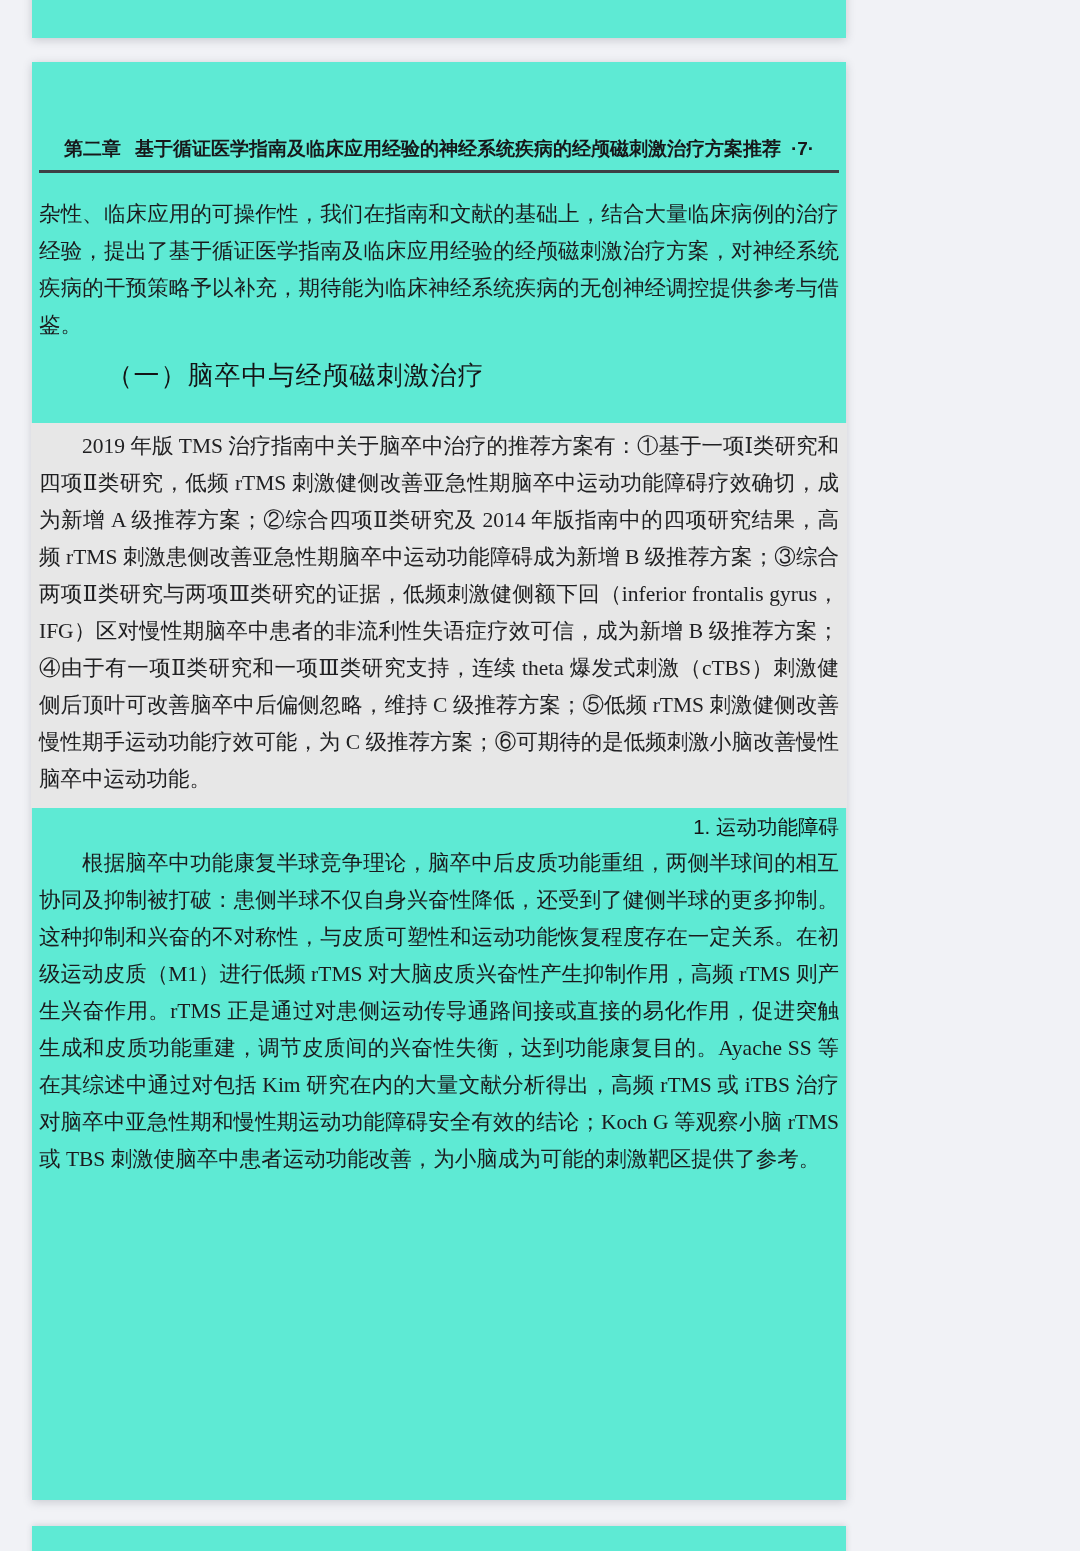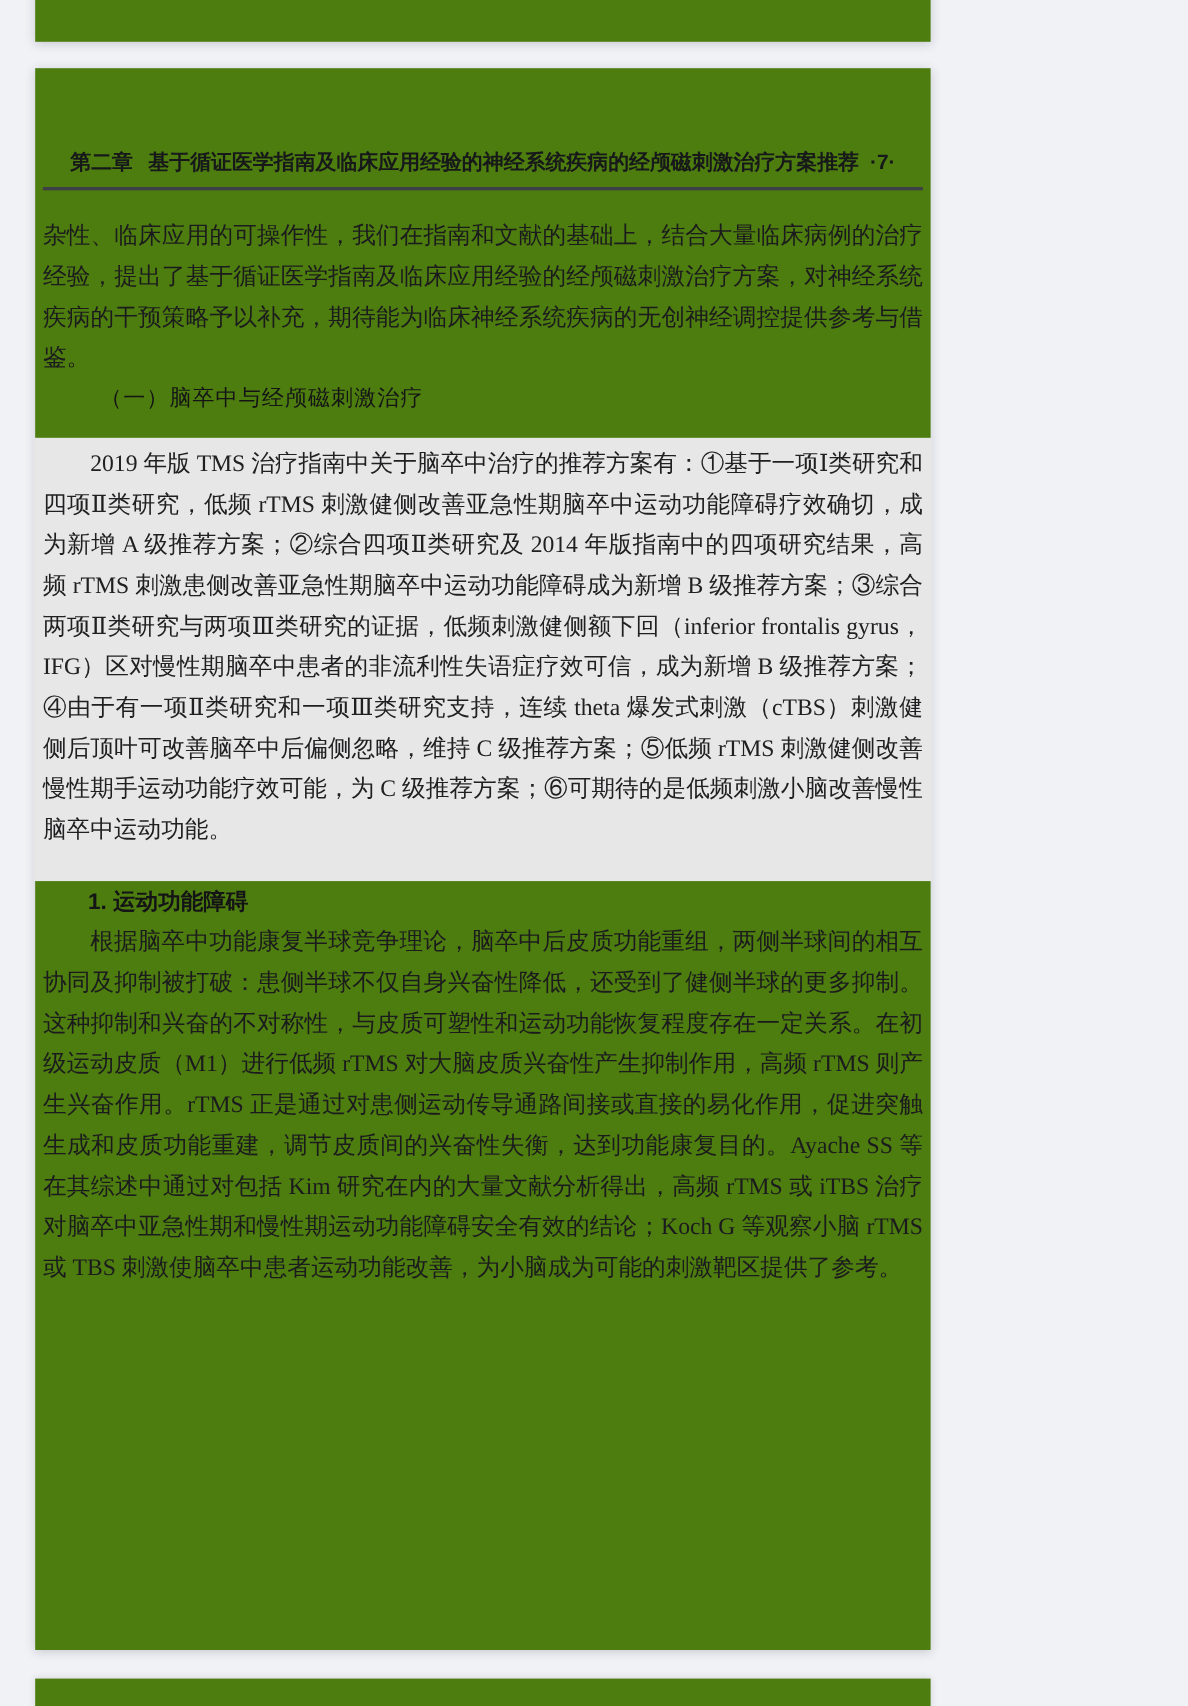--- a/index.html
+++ b/index.html
@@ -7,21 +7,21 @@
     width: 1080px; height: 1551px;
     background: #f1f2f6;
     overflow: hidden;
     position: relative;
     font-family: "Liberation Serif", "DejaVu Serif", serif;
   }
   .sheet {
     position: absolute;
     left: 32px;
     width: 814px;
-    background: #4d7c0f;
+    background: #5eead4;
     box-shadow: 0 2px 9px rgba(55, 60, 75, 0.22);
   }
   .sheet-prev { top: -14px; height: 52px; }
   .sheet-current { top: 62px; height: 1438px; }
   .sheet-next { top: 1526px; height: 42px; box-shadow: 0 -1px 6px rgba(55,60,75,0.16); }
 
   .content { width: 800px; margin: 0 auto; }
 
   .running-head {
     margin-top: 74px;
@@ -50,50 +50,52 @@
     font-size: 21.5px;
     line-height: 37px;
     color: #1b1b1d;
     text-align: justify;
     text-justify: inter-character;
     text-indent: 2em;
   }
   .intro-para { margin-top: 23px; text-indent: 0; }
 
   .section-heading {
-    font-size: 20px;
+    margin-top: 13px;
+    font-size: 26px;
     line-height: 37px;
     color: #141416;
     text-indent: 2.6em;
     letter-spacing: 1px;
   }
 
   .highlight-box {
     background: #e7e7e7;
-    margin: 17px -8px 0 -8px;
-    padding: 5px 8px 28px 8px;
+    margin: 29px -8px 0 -8px;
+    padding: 5px 8px 10px 8px;
   }
   .box-para {
     font-size: 21.5px;
     line-height: 37px;
     color: #202022;
     text-align: justify;
     text-justify: inter-character;
     text-indent: 2em;
   }
 
   .para-after-box { margin-top: 14px; }
 
   .sub-heading {
     font-family: "Liberation Sans", "DejaVu Sans", sans-serif;
-    font-weight: 700;
+    font-weight: 400;
     font-size: 20.5px;
     line-height: 37px;
     color: #141416;
     text-indent: 2em;
+    text-align: right;
   }
 
   .fill-last { text-align-last: justify; }
 </style>
 </head>
 <body>
 
 <div class="sheet sheet-prev"></div>
 
 <div class="sheet sheet-current">

